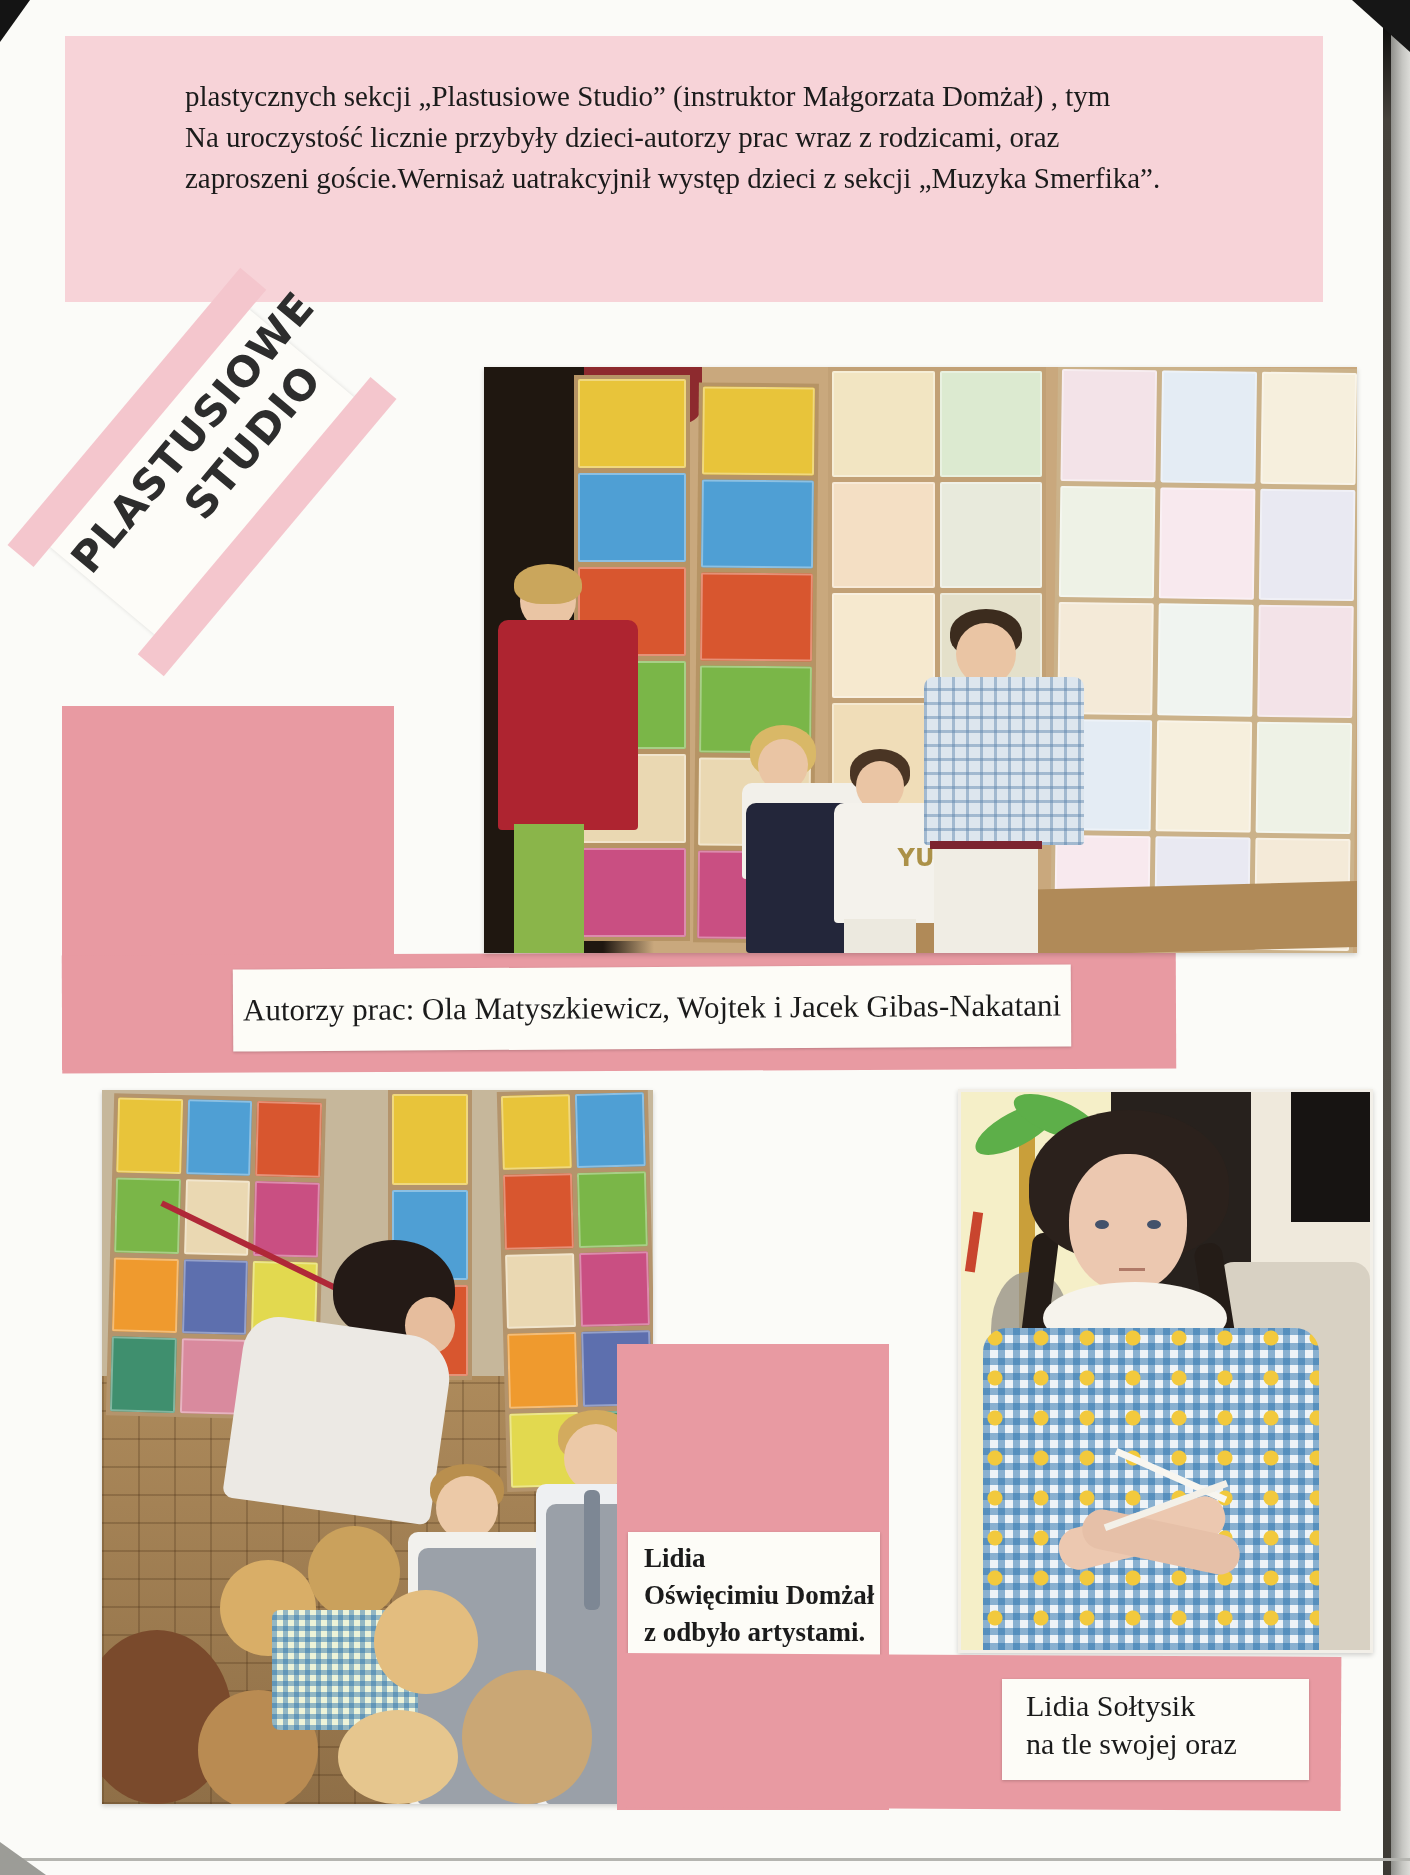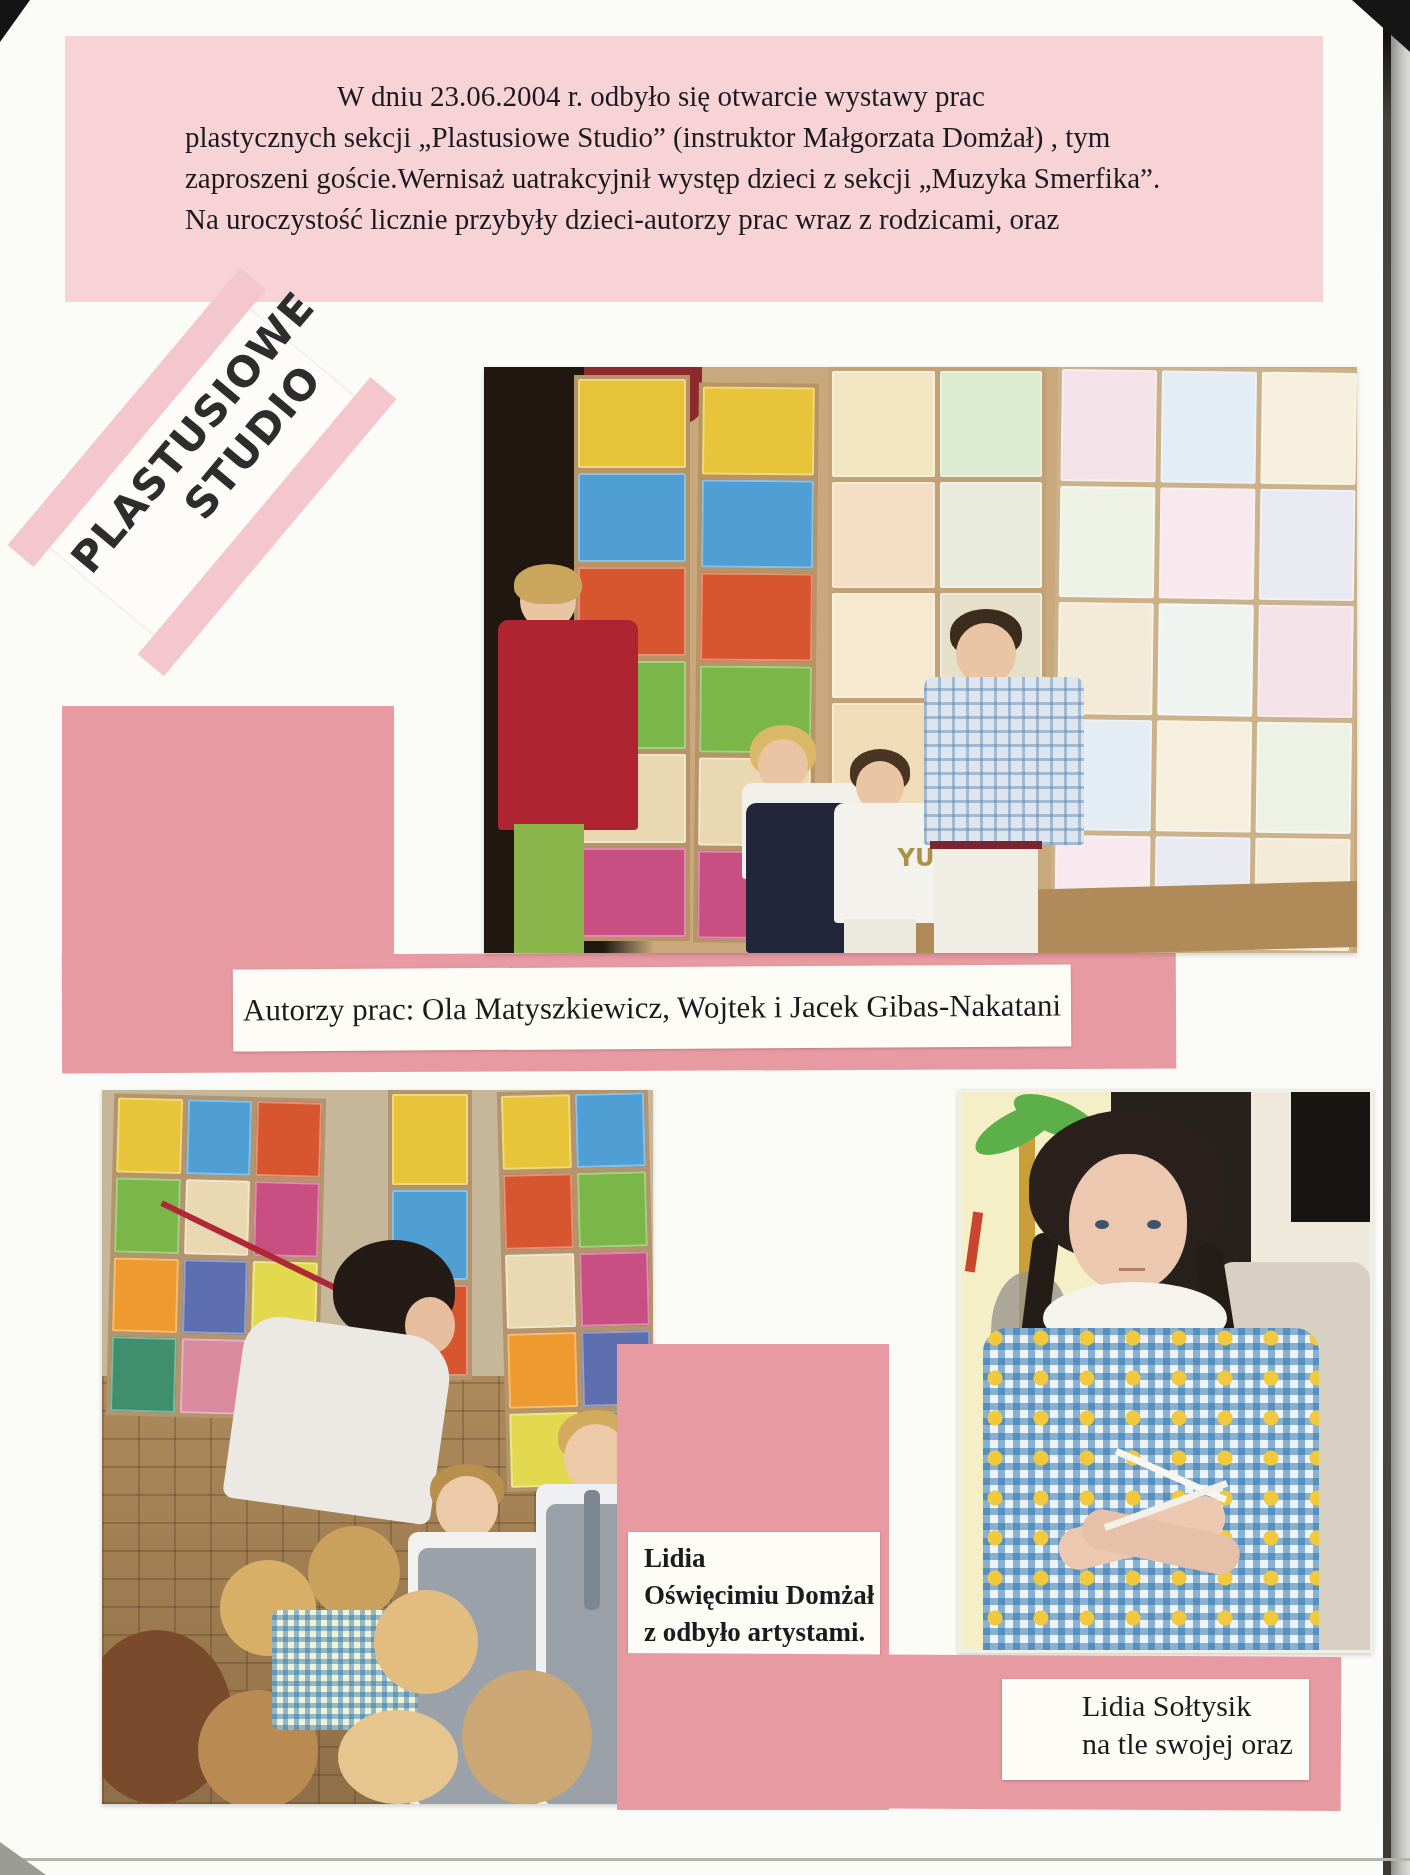--- a/index.html
+++ b/index.html
@@ -100,21 +100,21 @@
   .band1{left:62px;top:953px;width:1114px;height:118px;background:#e89aa2;transform:rotate(-.25deg);}
   .caption1{left:233px;top:967px;width:838px;height:82px;background:#fdfcf7;
      display:flex;align-items:center;justify-content:center;font-size:31px;
      transform:rotate(-.35deg);box-shadow:0 1px 3px rgba(0,0,0,.2);white-space:nowrap;}
   .pani-block{left:617px;top:1344px;width:272px;height:466px;background:#e89aa2;}
   .pani-box{left:628px;top:1532px;width:252px;height:128px;background:#fdfcf7;
      padding:8px 0 0 16px;box-sizing:border-box;font-weight:bold;font-size:27px;line-height:37px;
      box-shadow:0 1px 3px rgba(0,0,0,.2);}
   .band2{left:619px;top:1655px;width:722px;height:154px;background:#e89aa2;transform:rotate(.3deg);}
   .lidia-box{left:1002px;top:1679px;width:307px;height:101px;background:#fdfcf7;
-     padding:8px 0 0 80px;box-sizing:border-box;font-size:30px;line-height:38px;
+     padding:8px 0 0 24px;box-sizing:border-box;font-size:30px;line-height:38px;
      box-shadow:0 1px 3px rgba(0,0,0,.2);white-space:nowrap;}
   .cap-ln{display:block;}
 
   
   .corner-tl{left:0;top:0;width:30px;height:42px;background:#141414;
      clip-path:polygon(0 0,100% 0,0 100%);}
   .edge-line{left:1383px;top:0;width:8px;height:1875px;
      background:linear-gradient(180deg,#000 0,#46423c 120px,#55514a 60%,#3d3a34);}
   .edge-gray{left:1391px;top:0;width:19px;height:1875px;
      background:linear-gradient(90deg,#8f8f8b,#c6c6c2 60%,#dcdcd8);}
@@ -123,24 +123,23 @@
   .bottom-line{left:0;top:1858px;width:1410px;height:3px;background:#b5b5b0;}
   .corner-bl{left:0;top:1842px;width:46px;height:33px;background:#9c9c97;
      clip-path:polygon(0 100%,0 0,100% 100%);}
 </style>
 </head>
 <body>
 
 <div class="page">
 
   <section class="abs intro">
-    <span class="ln l1">W dniu 23.06.2004 r. odbyło się otwarcie wystawy prac</span>
     <span class="ln">plastycznych sekcji „Plastusiowe Studio” (instruktor Małgorzata Domżał) , tym</span>
+    <span class="ln">Na uroczystość licznie przybyły dzieci-autorzy prac wraz z rodzicami, oraz</span>
     <span class="ln">zaproszeni goście.Wernisaż uatrakcyjnił występ dzieci z sekcji „Muzyka Smerfika”.</span>
-    <span class="ln">Na uroczystość licznie przybyły dzieci-autorzy prac wraz z rodzicami, oraz</span>
   </section>
 
   <div class="abs card">
     <div class="card-white"></div>
     <div class="stripe s-top"></div>
     <div class="stripe s-bot"></div>
     <div class="card-text">
       <span class="ct1">PLASTUSIOWE</span>
       <span class="ct2">STUDIO</span>
     </div>

